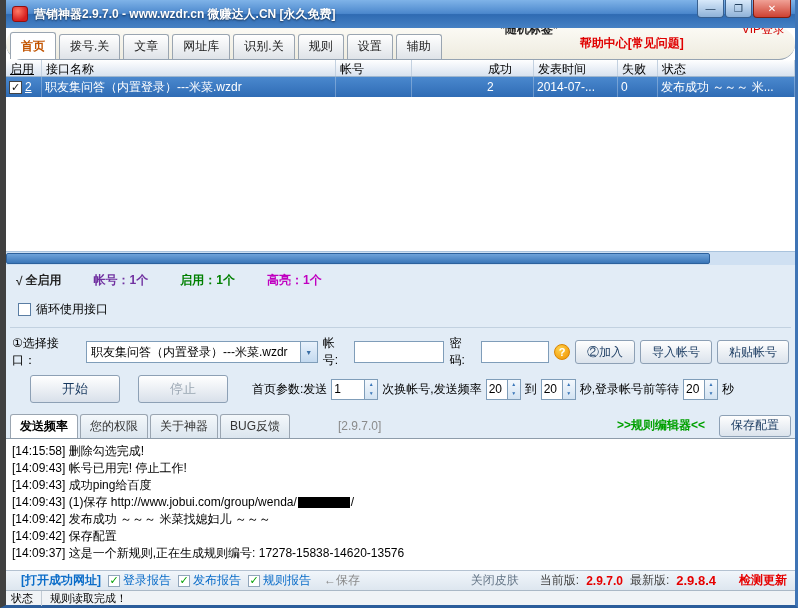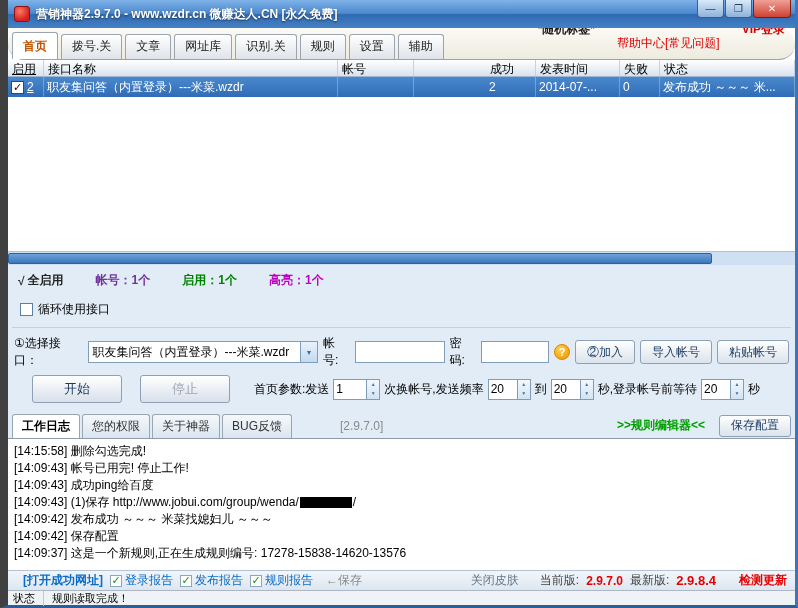--- a/index.html
+++ b/index.html
@@ -1,19 +1,19 @@
 <!DOCTYPE html>
 <html><head>
 <meta charset="utf-8">
 <style>
   * { margin:0; padding:0; box-sizing:border-box; }
   html,body { width:798px; height:608px; }
   body { font-family:"Liberation Sans","DejaVu Sans",sans-serif; font-size:12px; color:#000; background:#fff; }
   .window { width:798px; height:608px; display:flex; flex-direction:column;
-            border-left:8px solid #404040; border-right:3px solid #3f74b5; border-bottom:3px solid #2b5d9b; }
+            border-left:6px solid #404040; border-right:3px solid #3f74b5; border-bottom:3px solid #2b5d9b; }
 
   
   .titlebar { height:28px; flex:0 0 28px; background:linear-gradient(#7fb3e8 0%, #4c88cd 48%, #2f6bb3 52%, #4681c4 100%);
               display:flex; align-items:center; padding:0 6px; gap:6px; position:relative; }
   .app-icon { width:16px; height:16px; border-radius:3px; border:1px solid #8f1010;
               background:radial-gradient(circle at 35% 30%, #ff7a66, #d61f1f 70%); flex:0 0 16px; }
   .title-text { color:#fff; font-weight:bold; font-size:12px; text-shadow:0 1px 2px rgba(0,0,0,.55); white-space:nowrap; }
   .win-btns { position:absolute; right:4px; top:0; display:flex; gap:1px; }
   .win-btn { width:27px; height:18px; border:1px solid #38608f; border-top:none; border-radius:0 0 4px 4px;
              background:linear-gradient(#d8e9fa,#8fb2d8); color:#23405e; font-size:10px; line-height:1;
@@ -21,22 +21,22 @@
   .win-btn.close { width:38px; background:linear-gradient(#f0a196,#ce4132); color:#fff; border-color:#7c1d12; }
 
   
   .tabbar { height:32px; flex:0 0 32px; background:linear-gradient(#fbfaf4,#eeebdf); display:flex; align-items:flex-end;
             padding:0 4px; border-bottom:1px solid #95a3b2;border-radius:16px; }
   .mtab { padding:3px 10px 4px; margin-right:3px; border:1px solid #9aa5b1; border-bottom:none; border-radius:3px 3px 0 0;
           background:linear-gradient(#ffffff,#dfe3e8); color:#222; white-space:nowrap; }
   .mtab.active { background:#fff; color:#c25400; font-weight:bold; padding-top:5px; }
   .tabbar-right { margin-left:auto; display:flex; gap:22px; align-items:center; padding:0 6px 7px 0; }
   .random-tag { color:#1a1a1a; font-weight:bold; }
-  .help-center { color:#e00000; font-weight:normal;margin-top:28px; }
-  .vip { color:#d00000; font-weight:bold; }
+  .help-center { color:#e00000; font-weight:bold;margin-top:28px; }
+  .vip { color:#d00000; font-weight:normal;margin-left:36px; }
 
   
   .thead { height:17px; flex:0 0 17px; display:flex; background:linear-gradient(#ffffff,#d8e2ef); border-bottom:1px solid #9eb6ce; }
   .th { border-right:1px solid #c3d1e0; padding:1px 4px; white-space:nowrap; overflow:hidden; font-size:12px; }
   .c1{width:36px;flex:0 0 36px;text-decoration:underline;} .c2{width:294px;flex:0 0 294px;} .c3{width:76px;flex:0 0 76px;}
   .c4{width:72px;flex:0 0 72px;margin-top:24px;} .c5{width:50px;flex:0 0 50px;} .c6{width:84px;flex:0 0 84px;}
   .c7{width:40px;flex:0 0 40px;} .c8{flex:1;}
   .tbody { height:174px; flex:0 0 174px; background:#fff; }
   .trow { display:flex; height:20px; background:linear-gradient(#4a88ce,#2f6cb5); color:#fff; }
   .td { padding:0 3px; display:flex; align-items:center; gap:3px; white-space:nowrap; overflow:hidden;
@@ -72,21 +72,21 @@
   .btn { height:24px; padding:0 11px; border:1px solid #8da0b5; border-radius:3px; color:#17385f;
          background:linear-gradient(#fefefe,#dbe3ec); display:inline-flex; align-items:center; justify-content:center;
          font:12px "Liberation Sans",sans-serif; white-space:nowrap; }
 
   .ctrlrow { position:absolute; top:110px; left:24px; right:4px; display:flex; align-items:center; gap:4px; }
   .btn-big { width:90px; height:28px; flex:0 0 90px; border:1px solid #8da0b5; border-radius:3px; font-size:13px;
              background:linear-gradient(#ffffff,#d8e0ea); color:#17385f; display:inline-flex; align-items:center; justify-content:center; }
   .btn-big.disabled { color:#9aa6b2; }
   .gap { width:10px; flex:0 0 10px; } .gap2 { width:16px; flex:0 0 16px; }
   .spin { display:inline-flex; align-items:stretch; height:21px; }
-  .spin input { width:30px; height:21px; border:1px solid #7f9db9; padding:0 2px; font:12px "Liberation Sans",sans-serif; }
+  .spin input { width:22px; height:21px; border:1px solid #7f9db9; padding:0 2px; font:12px "Liberation Sans",sans-serif; }
   .spin .w { width:34px; }
   .spin-btns { display:flex; flex-direction:column; width:13px; border:1px solid #7f9db9; border-left:none; background:linear-gradient(#f3f8fd,#d3e3f2); }
   .spin-btns span { flex:1; font-size:5px; line-height:1; color:#3a76b8; display:flex; align-items:center; justify-content:center; }
 
   .logtabs { position:absolute; left:0; right:0; bottom:0; height:25px; display:flex; align-items:flex-end; padding:0 4px; }
   .ltab { padding:3px 9px; margin-right:2px; border:1px solid #9aa5b1; border-bottom:none; border-radius:3px 3px 0 0;
           background:linear-gradient(#f4f8fb,#dbe5ee); color:#333; }
   .ltab.active { background:#fff; color:#000; font-weight:bold; }
   .lt-ver { color:#8a8a8a; margin-left:46px; align-self:center; }
   .rule-editor { margin-left:auto; align-self:center; color:#00a000; font-weight:bold; }
@@ -248,21 +248,21 @@
         <input value="20" style="">
         <span class="spin-btns">
           <span>▲</span>
           <span>▼</span>
         </span>
       </span>
       <span>秒</span>
     </div>
 
     <div class="logtabs">
-      <div class="ltab active">工作日志</div>
+      <div class="ltab active">发送频率</div>
       <div class="ltab">您的权限</div>
       <div class="ltab">关于神器</div>
       <div class="ltab">BUG反馈</div>
       <span class="lt-ver">[2.9.7.0]</span>
       <span class="rule-editor">&gt;&gt;规则编辑器&lt;&lt;</span>
       <button class="btn save-config">保存配置</button>
     </div>
   </div>
 
   <div class="log">

